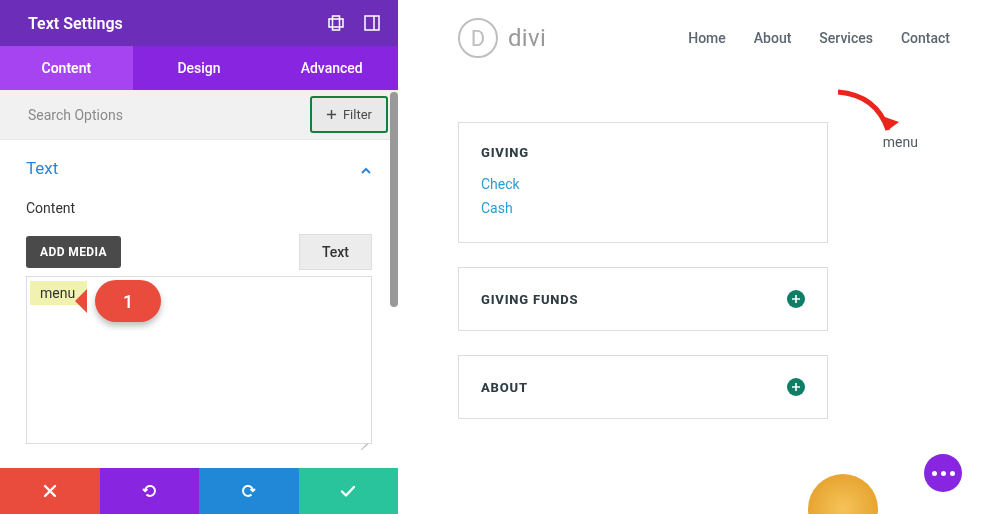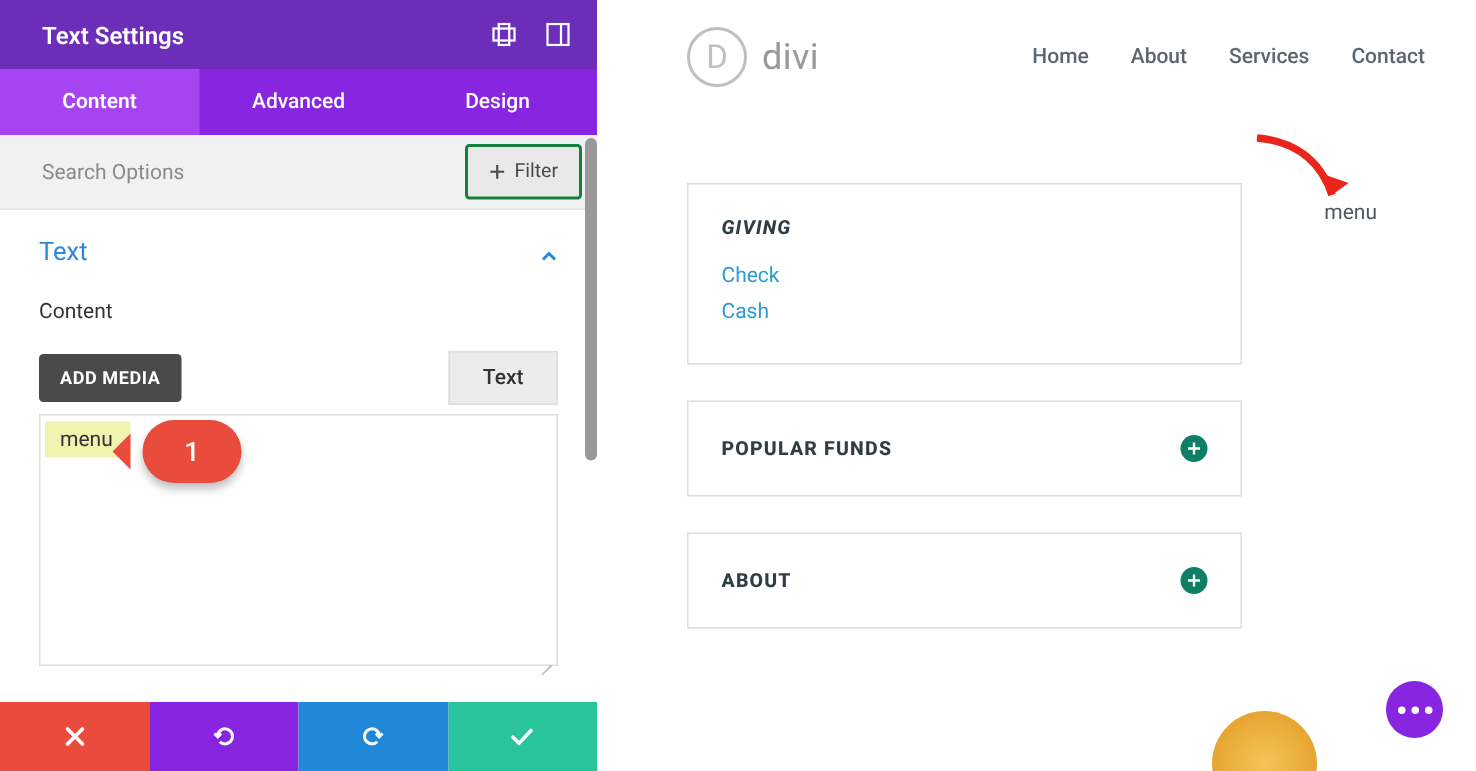--- a/index.html
+++ b/index.html
@@ -73,21 +73,21 @@
 .preview-body { position: relative; margin-top: 64px; }
 .arrow { position: absolute; right: 48px; top: -36px; width: 70px; height: 60px; pointer-events: none; }
 .out-text { position: absolute; right: 32px; top: 12px; font-size: 14px; color: #505961; }
 
 .cards-col { width: 370px; margin-left: 0; }
 .card { border: 1px solid #dcdcdc; margin-bottom: 24px; background: #fff; }
 .card-head { display: flex; align-items: center; justify-content: space-between; padding: 22px 22px; }
 .card-title { font-size: 13px; font-weight: 800; letter-spacing: .8px; color: #2f3e46; }
 .plus-badge { width: 18px; height: 18px; border-radius: 50%; background: #0e7e66; display: flex; align-items: center; justify-content: center; }
 .plus-badge svg { width: 10px; height: 10px; fill: #fff; }
-.card.open .card-head { padding-bottom: 12px; font-style: italic; }
+.card.open .card-head { padding-bottom: 12px; }
 .card-body { padding: 0 22px 22px 22px; }
 .card-body a { display: block; color: #2b9bd6; font-size: 14px; text-decoration: none; padding: 4px 0; }
 
 .fab { position: absolute; right: 22px; bottom: 22px; width: 38px; height: 38px; border-radius: 50%; background: #8825e0; display: flex; align-items: center; justify-content: center; gap: 4px; cursor: pointer; }
 .fab i { width: 5px; height: 5px; background: #fff; border-radius: 50%; display: block; }
 
 .sun { position: absolute; bottom: -30px; left: 410px; width: 70px; height: 70px; border-radius: 50%; background: radial-gradient(circle, #f6c35a 0%, #e7a531 70%); }
 .sun::after { content: ""; position: absolute; inset: -8px; border-radius: 50%; background: repeating-conic-gradient(#f1b94a 0deg 6deg, transparent 6deg 12deg); z-index: -1; }
 </style>
 </head>
@@ -109,22 +109,22 @@
           <svg viewBox="0 0 16 16">
               <rect x="1" y="1" width="14" height="14" stroke-width="1.5"></rect>
               <line x1="10" y1="1" x2="10" y2="15" stroke-width="1.5"></line>
             </svg>
         </span>
       </div>
     </div>
 
     <div class="tabs">
       <div class="tab active">Content</div>
+      <div class="tab">Design</div>
       <div class="tab">Advanced</div>
-      <div class="tab">Design</div>
     </div>
 
     <div class="search-row">
       <input class="search-input" placeholder="Search Options" style="">
       <button class="filter-btn">
         <svg width="11" height="11" viewBox="0 0 12 12">
             <path d="M6 1v10M1 6h10" stroke="#4a4a4a" stroke-width="1.6"></path>
           </svg>
         <span>Filter</span>
       </button>
@@ -215,21 +215,21 @@
             <span class="card-title">GIVING</span>
           </div>
           <div class="card-body">
             <a>Check</a>
             <a>Cash</a>
           </div>
         </div>
 
         <div class="card">
           <div class="card-head">
-            <span class="card-title">POPULAR FUNDS</span>
+            <span class="card-title">GIVING FUNDS</span>
             <span class="plus-badge">
               <svg viewBox="0 0 10 10">
                   <path d="M5 1v8M1 5h8" stroke="#fff" stroke-width="1.6"></path>
                 </svg>
             </span>
           </div>
         </div>
 
         <div class="card">
           <div class="card-head">

